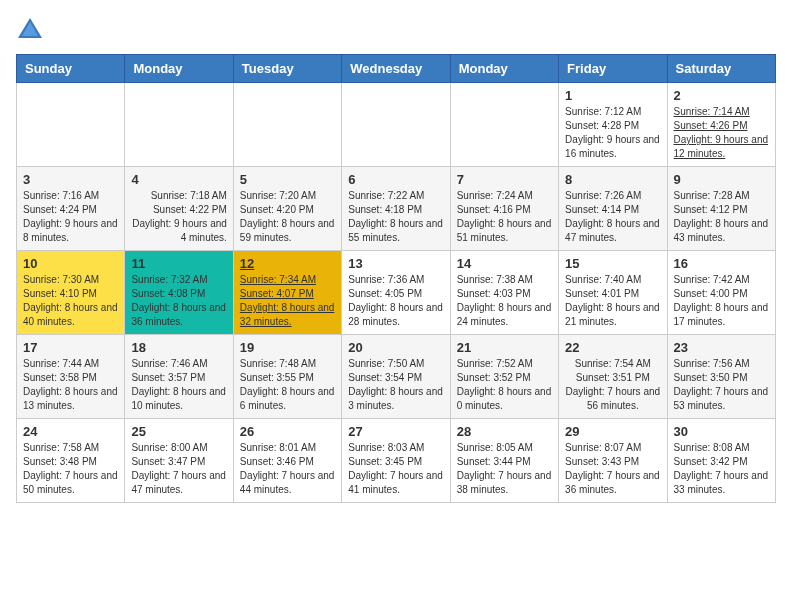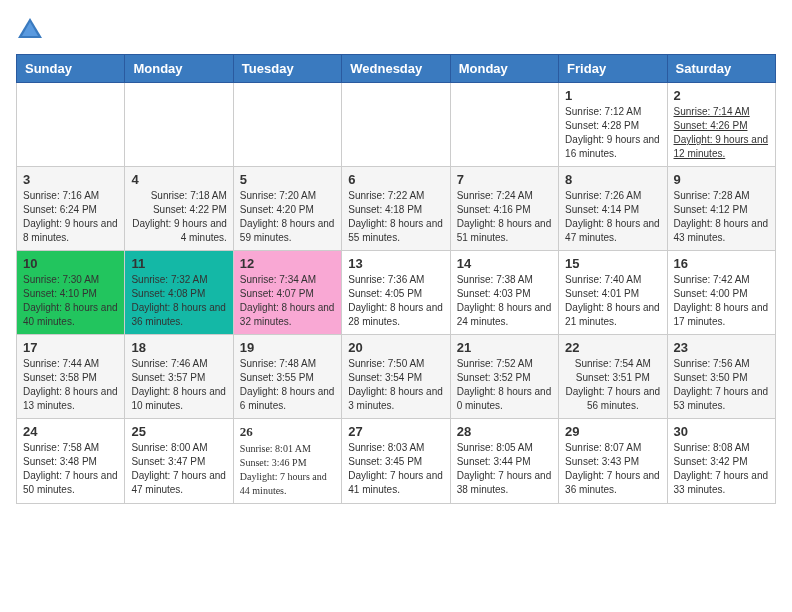--- a/index.html
+++ b/index.html
@@ -147,21 +147,21 @@
           <span class="day-number">2</span>
           <div class="day-info" style="white-space: pre-line; text-decoration: underline;">Sunrise: 7:14 AM
 Sunset: 4:26 PM
 Daylight: 9 hours and 12 minutes.</div>
         </td>
       </tr>
       <tr>
         <td style="background: rgb(245, 245, 245);">
           <span class="day-number">3</span>
           <div class="day-info" style="white-space: pre-line;">Sunrise: 7:16 AM
-Sunset: 6:24 PM
+Sunset: 4:24 PM
 Daylight: 9 hours and 8 minutes.</div>
         </td>
         <td style="background: rgb(245, 245, 245);">
           <span class="day-number">4</span>
           <div class="day-info" style="white-space: pre-line; text-align: right;">Sunrise: 7:18 AM
 Sunset: 4:22 PM
 Daylight: 9 hours and 4 minutes.</div>
         </td>
         <td style="background: rgb(245, 245, 245);">
           <span class="day-number">5</span>
@@ -188,33 +188,33 @@
 Daylight: 8 hours and 47 minutes.</div>
         </td>
         <td style="background: rgb(245, 245, 245);">
           <span class="day-number">9</span>
           <div class="day-info" style="white-space: pre-line;">Sunrise: 7:28 AM
 Sunset: 4:12 PM
 Daylight: 8 hours and 43 minutes.</div>
         </td>
       </tr>
       <tr>
-        <td style="background: #22c55e;">
+        <td style="background: #fde047;">
           <span class="day-number">10</span>
           <div class="day-info" style="white-space: pre-line;">Sunrise: 7:30 AM
 Sunset: 4:10 PM
 Daylight: 8 hours and 40 minutes.</div>
         </td>
         <td style="background: #14b8a6;">
           <span class="day-number">11</span>
           <div class="day-info" style="white-space: pre-line;">Sunrise: 7:32 AM
 Sunset: 4:08 PM
 Daylight: 8 hours and 36 minutes.</div>
         </td>
-        <td style="background: #f9a8d4;">
+        <td style="background: #eab308; text-decoration: underline;">
           <span class="day-number">12</span>
           <div class="day-info" style="white-space: pre-line;">Sunrise: 7:34 AM
 Sunset: 4:07 PM
 Daylight: 8 hours and 32 minutes.</div>
         </td>
         <td style="background: rgb(255, 255, 255);">
           <span class="day-number">13</span>
           <div class="day-info" style="white-space: pre-line;">Sunrise: 7:36 AM
 Sunset: 4:05 PM
 Daylight: 8 hours and 28 minutes.</div>
@@ -288,21 +288,21 @@
           <div class="day-info" style="white-space: pre-line;">Sunrise: 7:58 AM
 Sunset: 3:48 PM
 Daylight: 7 hours and 50 minutes.</div>
         </td>
         <td style="background: rgb(255, 255, 255);">
           <span class="day-number">25</span>
           <div class="day-info" style="white-space: pre-line;">Sunrise: 8:00 AM
 Sunset: 3:47 PM
 Daylight: 7 hours and 47 minutes.</div>
         </td>
-        <td style="background: rgb(255, 255, 255); font-family: Liberation Serif, serif;">
+        <td style="background: rgb(255, 255, 255);">
           <span class="day-number">26</span>
           <div class="day-info" style="white-space: pre-line;">Sunrise: 8:01 AM
 Sunset: 3:46 PM
 Daylight: 7 hours and 44 minutes.</div>
         </td>
         <td style="background: rgb(255, 255, 255);">
           <span class="day-number">27</span>
           <div class="day-info" style="white-space: pre-line;">Sunrise: 8:03 AM
 Sunset: 3:45 PM
 Daylight: 7 hours and 41 minutes.</div>

